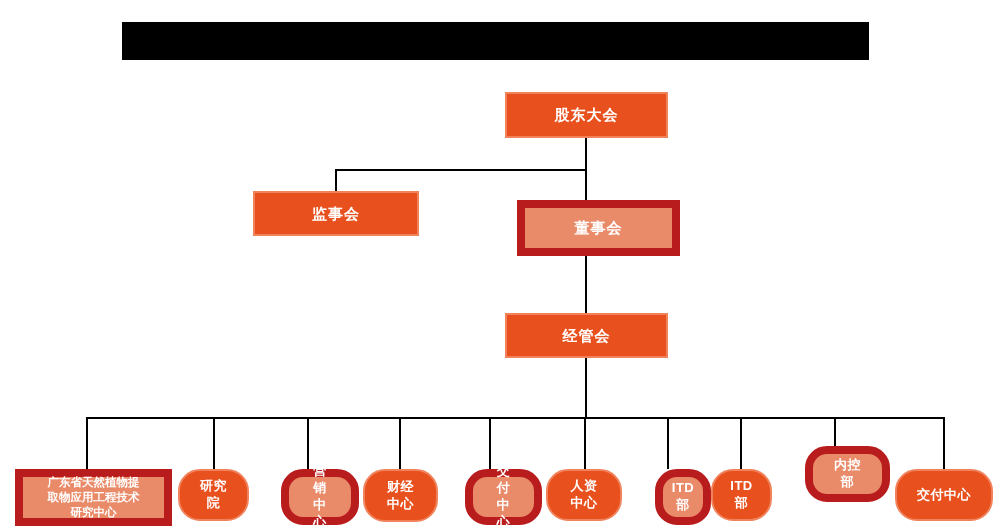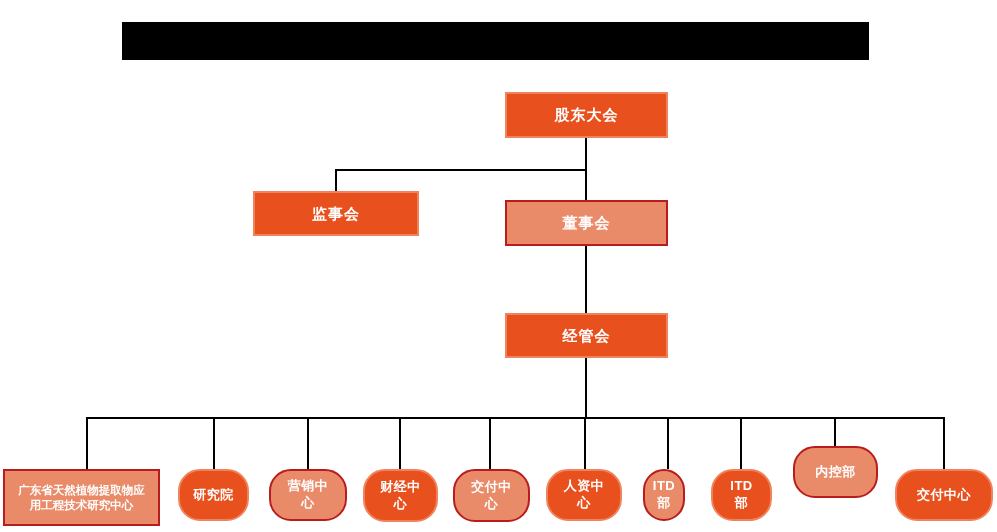--- a/index.html
+++ b/index.html
@@ -22,24 +22,24 @@
     box-sizing: border-box;
     display: flex;
     align-items: center;
     justify-content: center;
     text-align: center;
     color: var(--node_text, #ffffff);
     font-weight: bold;
     font-size: 15px;
     letter-spacing: 1px;
     line-height: 1.3;
-    padding: 12px;
+    padding: 20px;
   }
   .node.dark  { background: var(--primary, #E8511E);  border: 2px solid #F0825C; }
-  .node.light { background: var(--secondary, #E98A68); border: 2px solid #b91c1c; }
+  .node.light { background: var(--secondary, #E98A68); border: 8px solid #b91c1c; margin-left: 12px; }
   .node.small { font-size: 13px; letter-spacing: 0.5px; border-radius: 22px; }
   .node.tiny  { font-size: 11.5px; letter-spacing: 0; }
   .vline, .hline {
     position: absolute;
     background: var(--connector, #000000);
   }
   .vline { width: 2px; }
   .hline { height: 2px; }
 </style>
 </head>

